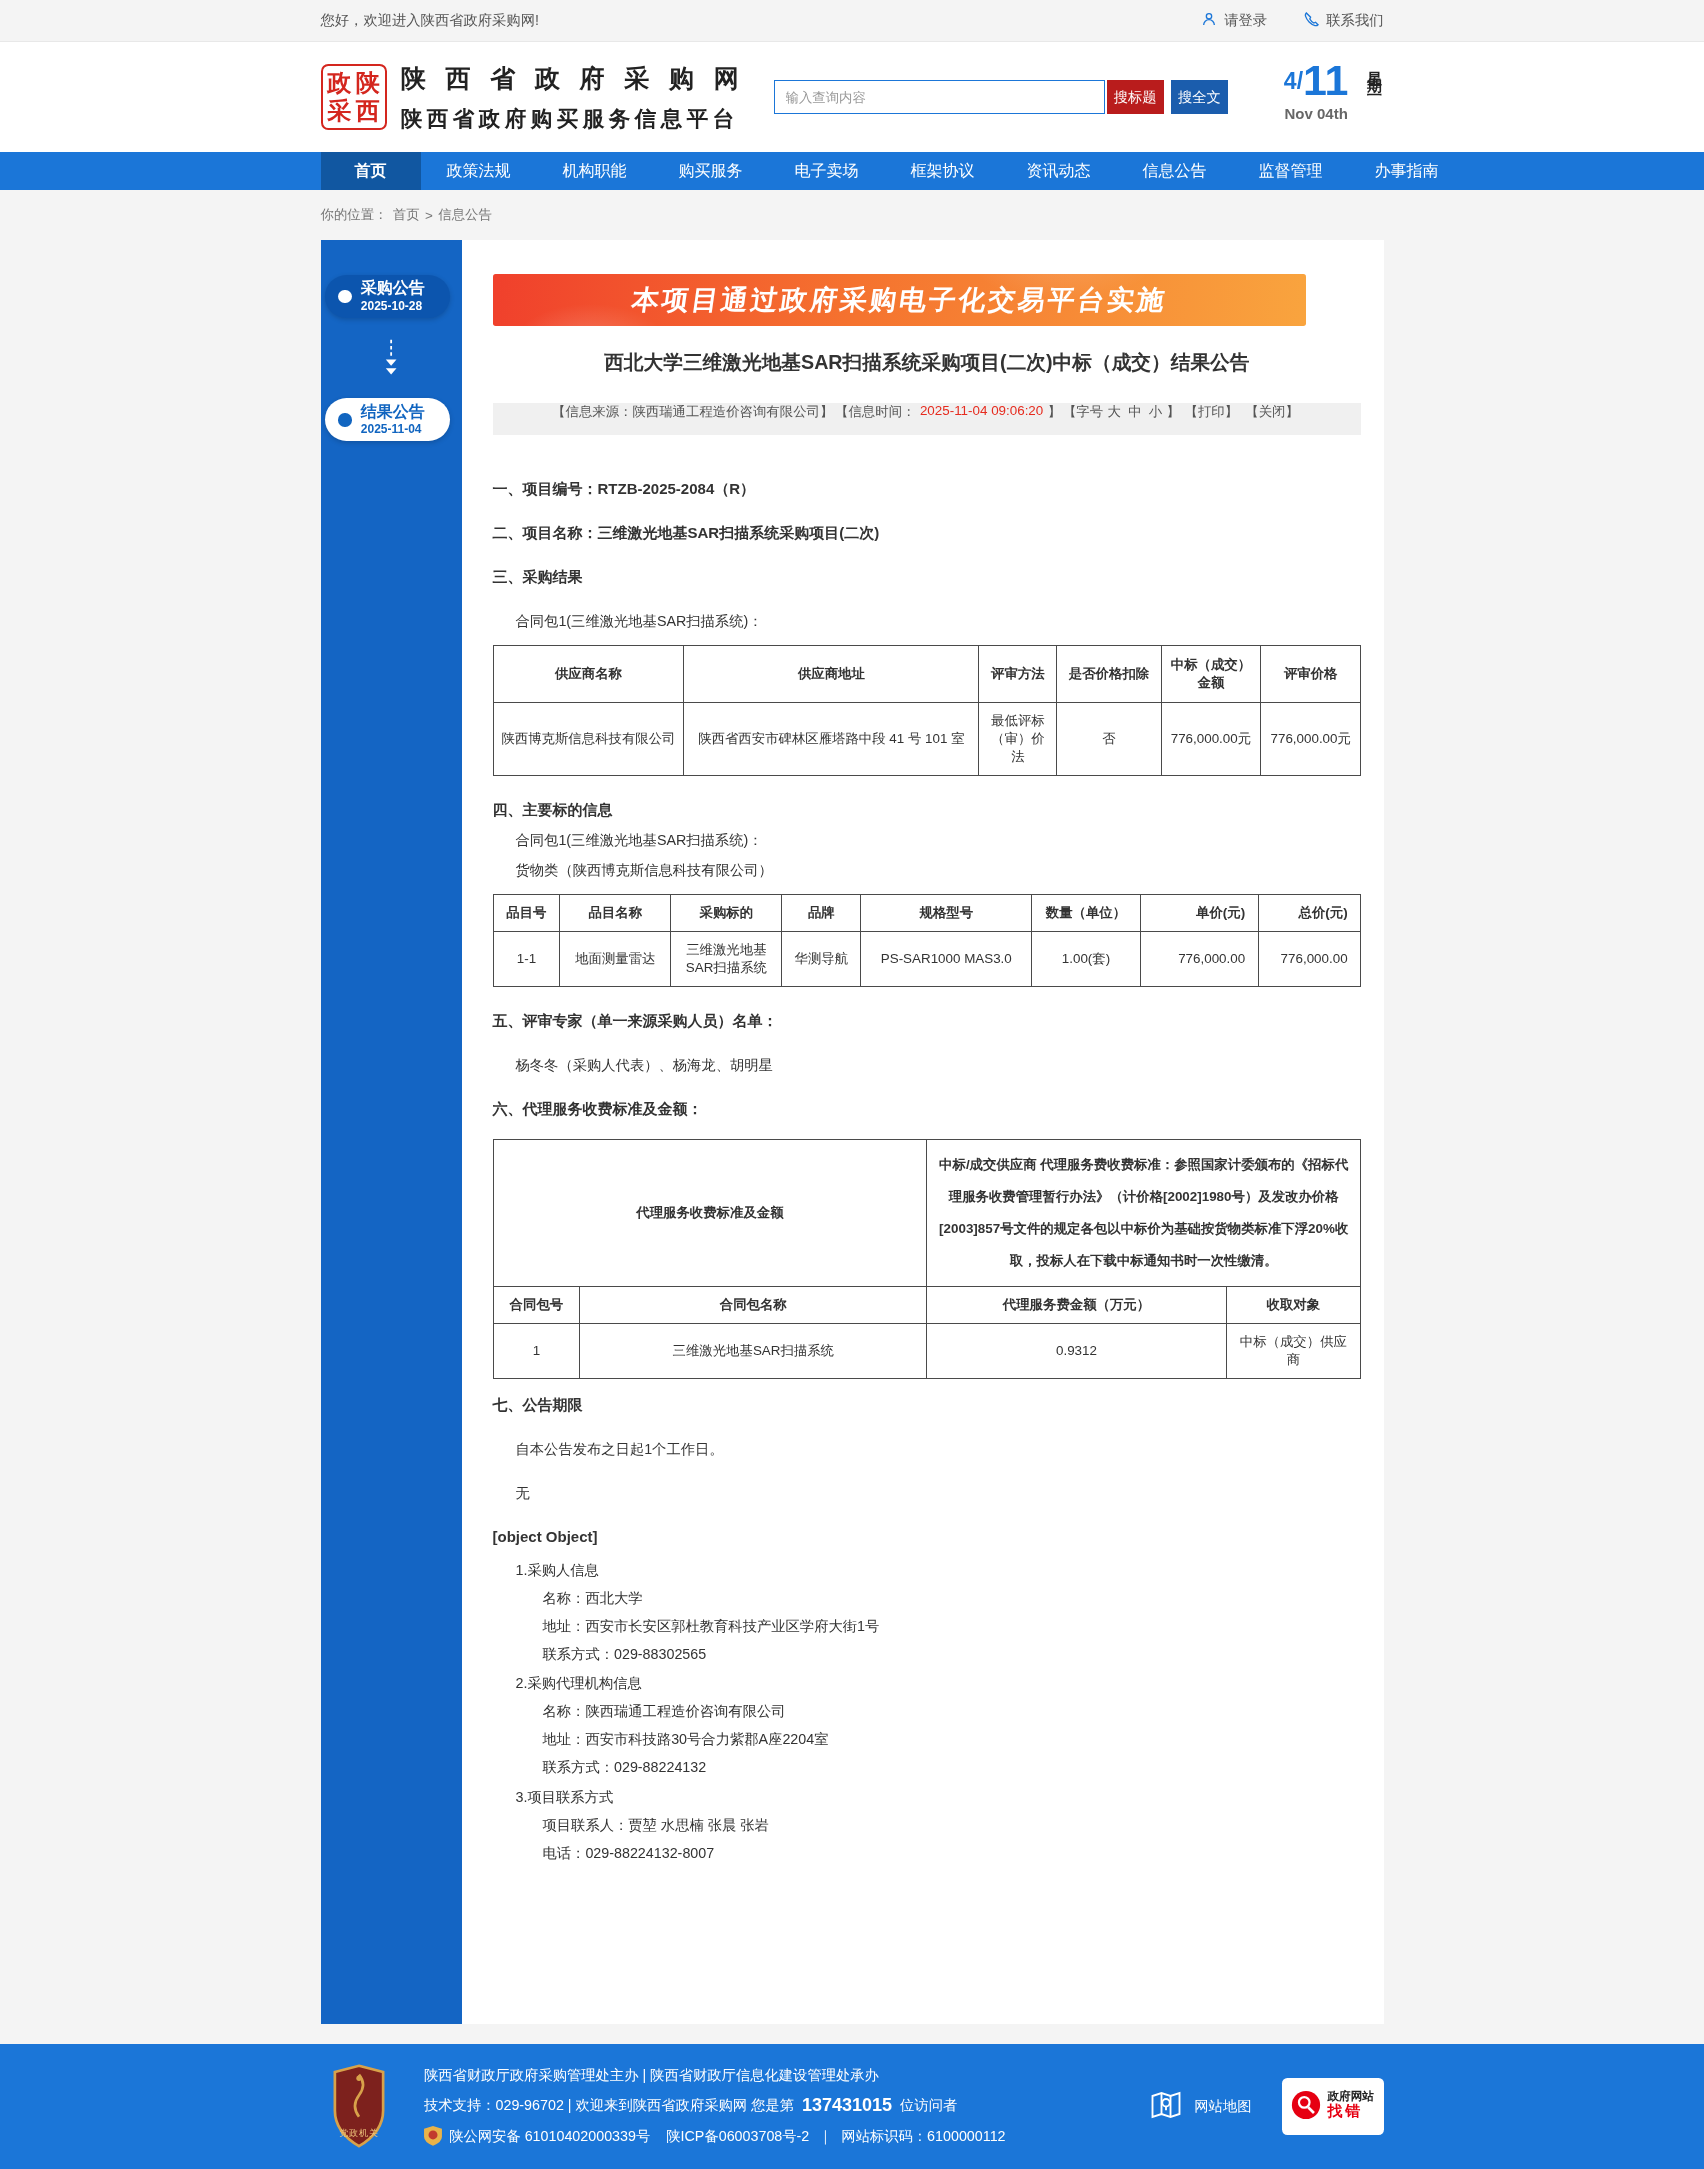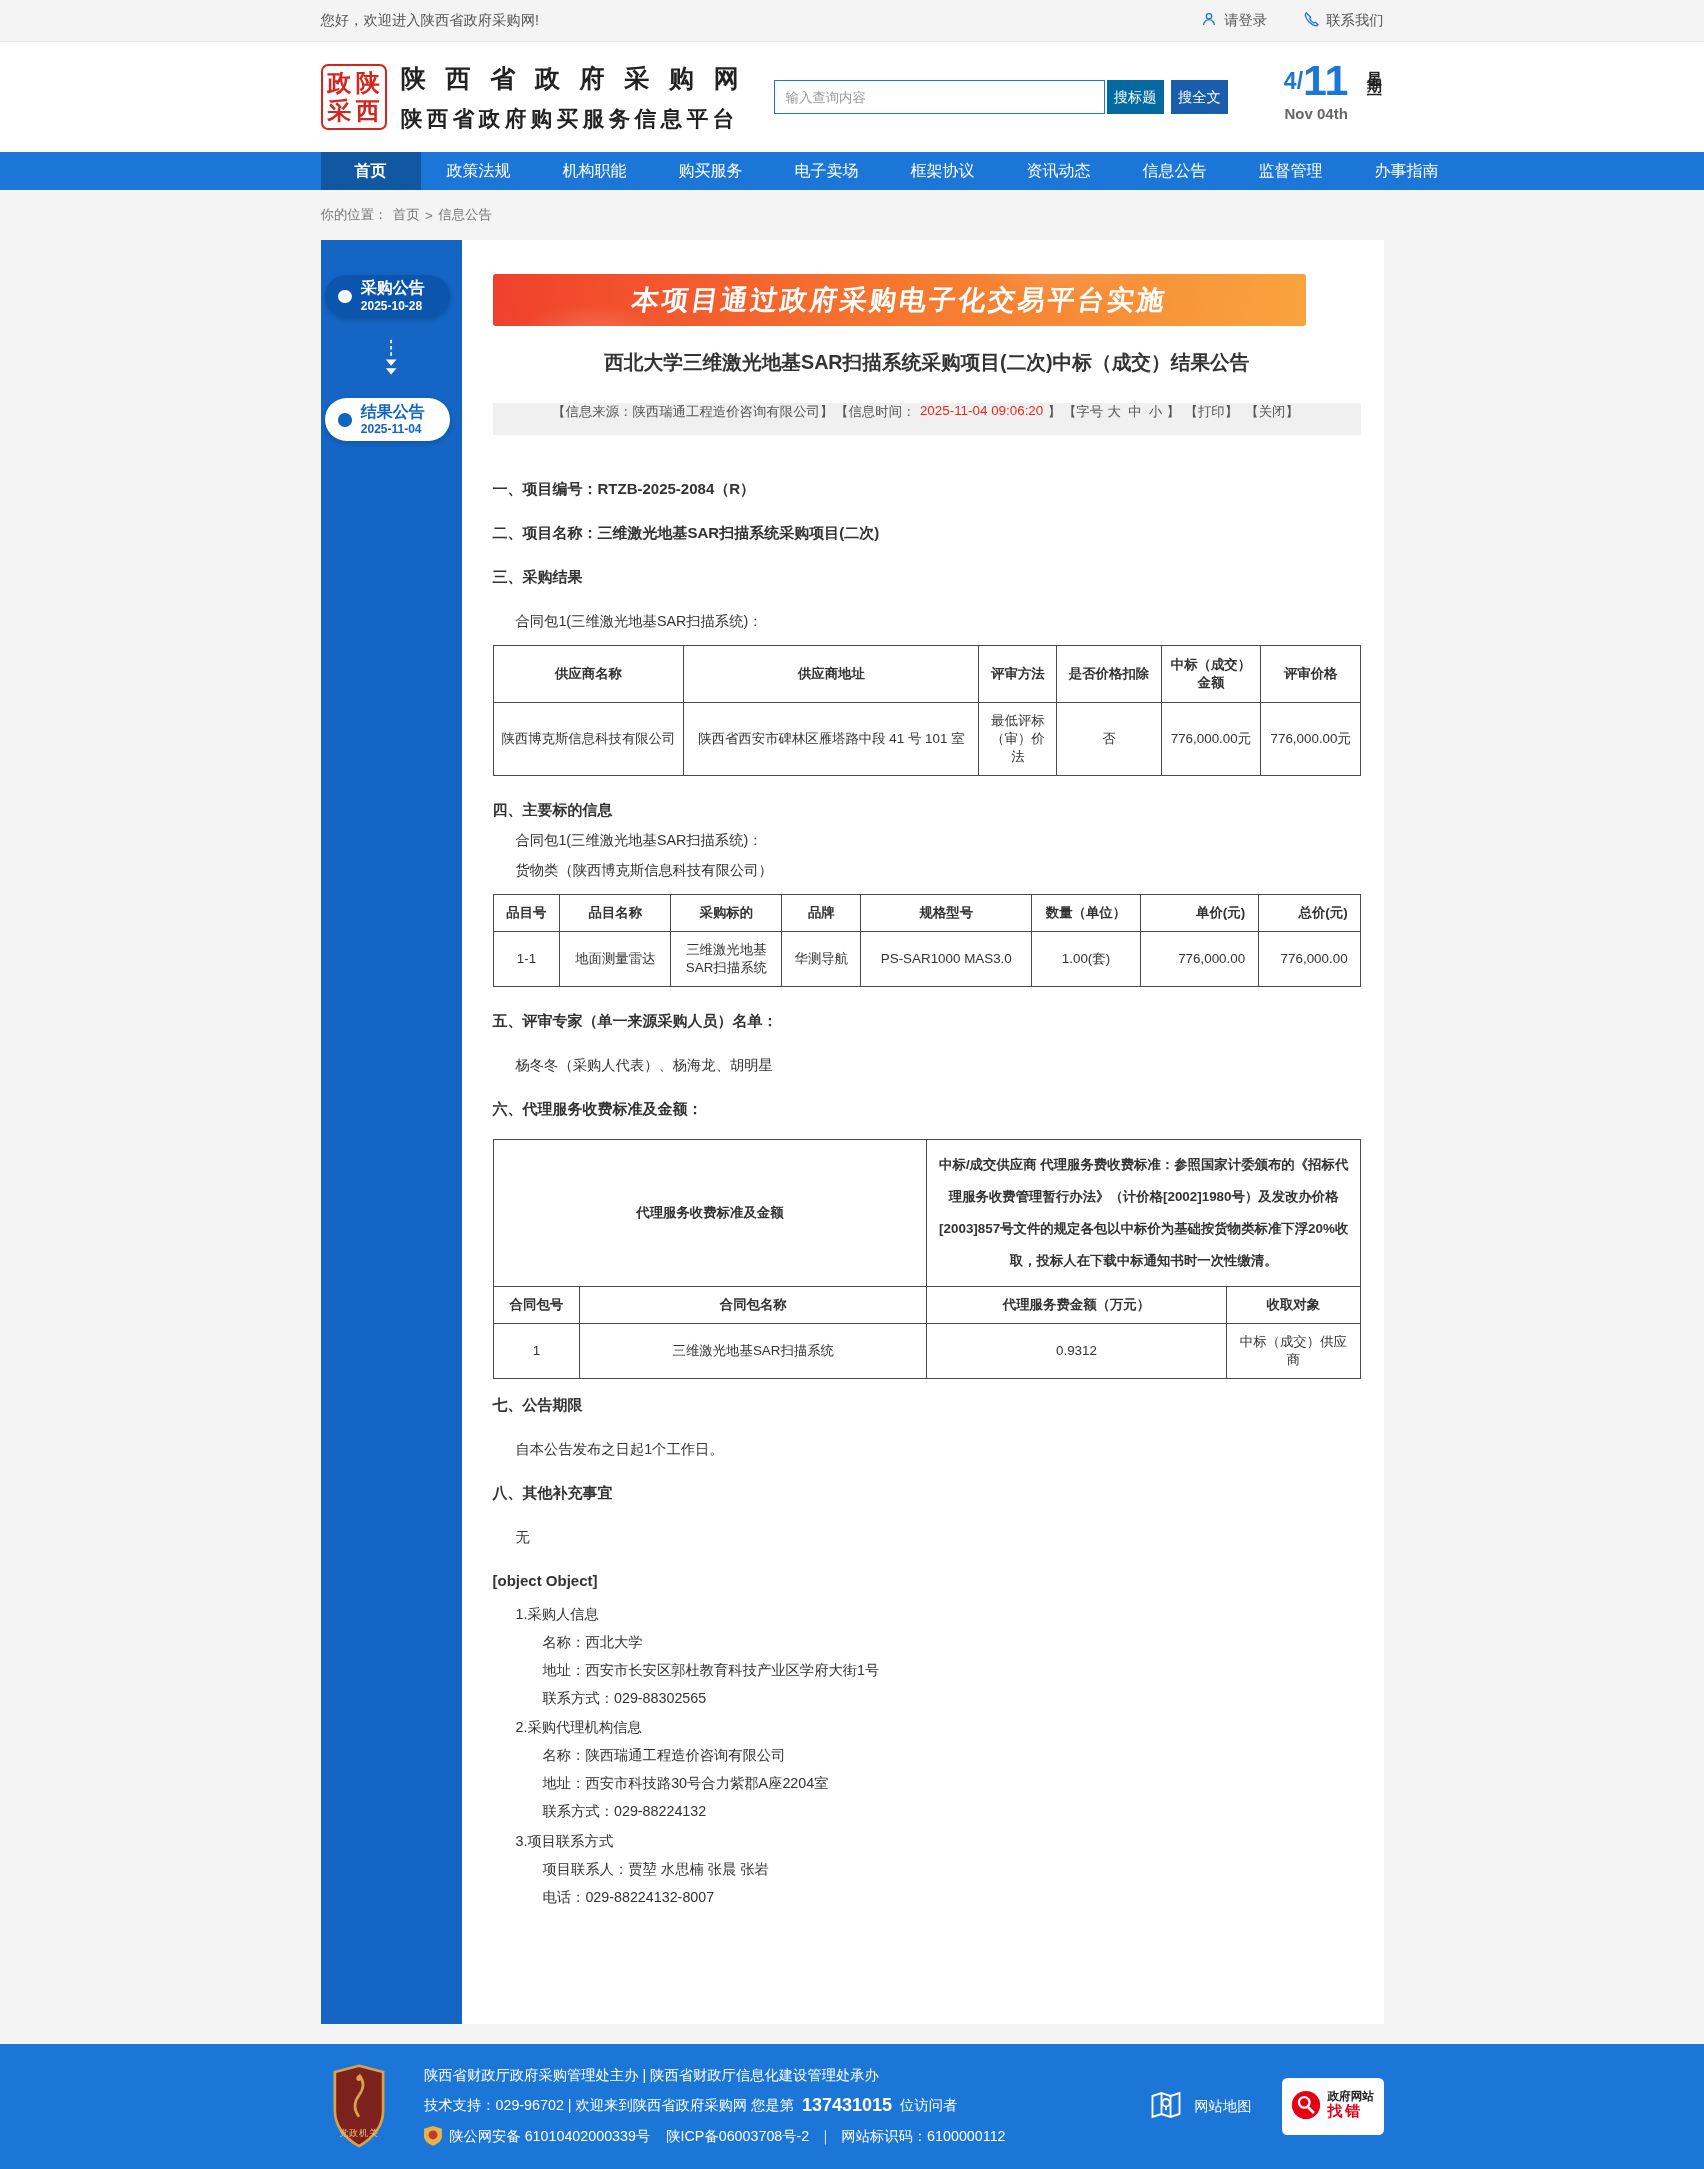--- a/index.html
+++ b/index.html
@@ -19,21 +19,21 @@
   .logo-box { width:66px; height:66px; border:2.7px solid #d4261e; border-radius:7.2px; display:grid;
               grid-template-columns:1fr 1fr; place-items:center; padding:2.7px; background:#fff; flex-shrink:0; }
   .logo-char { color:#d4261e; font-weight:bold; font-size:24px; line-height:1; }
   .site-titles { margin-left:14.3px; }
   .site-name { font-size:25px; font-weight:bold; letter-spacing:19.7px; color:#222; white-space:nowrap; }
   .site-subtitle { font-size:21.5px; font-weight:bold; color:#222; margin-top:9px; letter-spacing:4.5px; white-space:nowrap; }
   .search-group { margin-left:auto; display:flex; align-items:center; }
   .search-input { width:331px; height:34px; border:1.8px solid #1b76d8; padding:0 10.7px; font-size:13.4px; outline:none; color:#333; }
   .search-input::placeholder { color:#999; }
   .search-btn { height:34px; width:57px; border:none; color:#fff; font-size:14.3px; cursor:pointer; }
-  .btn-title { background:#0369a1; margin-left:1.8px; }
+  .btn-title { background:#b91c1c; margin-left:1.8px; }
   .btn-full  { background:#1b5dad; margin-left:7.2px; }
   .date-group { margin-left:56px; display:flex; align-items:flex-start; }
   .date-left { text-align:center; }
   .date-md { display:flex; align-items:flex-end; justify-content:center; }
   .date-prefix { font-size:23px; color:#1b76d8; font-weight:bold; margin-bottom:6.3px; }
   .date-day { font-size:43px; color:#1b76d8; font-weight:bold; line-height:1; }
   .date-en { font-size:15px; color:#666; font-weight:bold; margin-top:3.6px; }
   .date-week { writing-mode:vertical-rl; font-size:15px; font-weight:bold; color:#222; margin-left:16px; letter-spacing:7.2px; height:77px; }
 
   
@@ -342,21 +342,20 @@
           <td>三维激光地基SAR扫描系统</td>
           <td>0.9312</td>
           <td>中标（成交）供应商</td>
         </tr>
       </tbody>
         </table>
 
       <div class="sec-h" style="margin-top:17px">七、公告期限</div>
       <div class="sec-sub">自本公告发布之日起1个工作日。</div>
 
-      <div class="sec-h">八、其他补充事宜</div>
       <div class="sec-sub">无</div>
 
       <div class="sec-h">[object Object]</div>
 
       <div class="c-group-title" style="margin-top:16px">1.采购人信息</div>
       <div class="c-line">名称：西北大学</div>
       <div class="c-line">地址：西安市长安区郭杜教育科技产业区学府大街1号</div>
       <div class="c-line">联系方式：029-88302565</div>
 
       <div class="c-group-title">2.采购代理机构信息</div>

